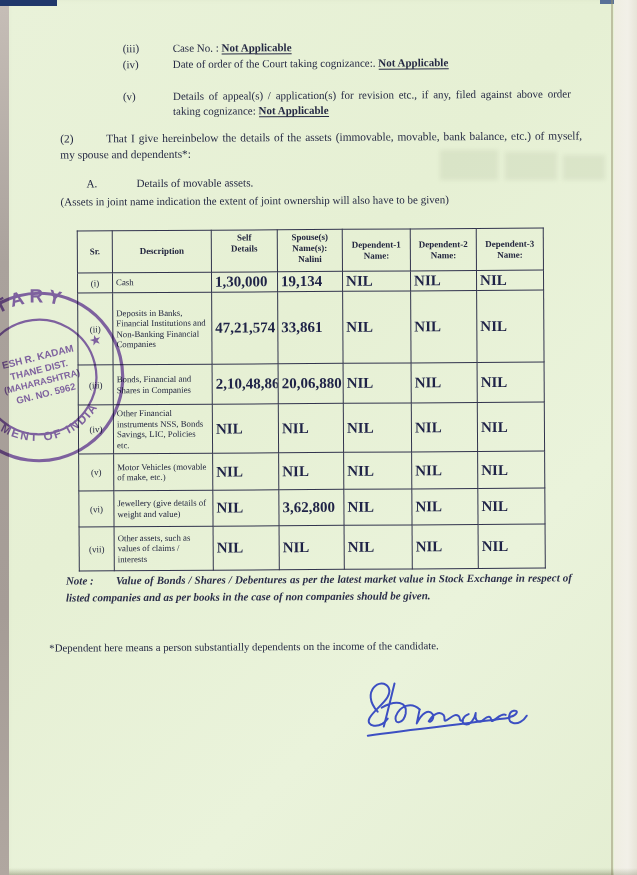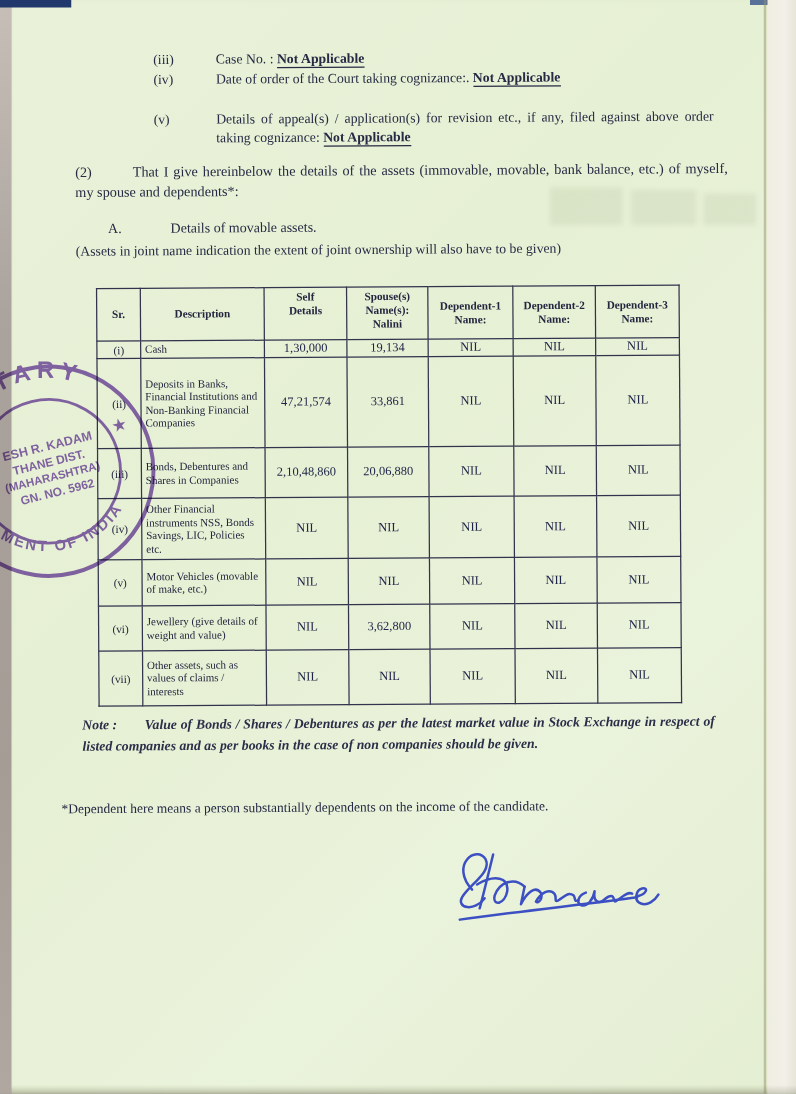--- a/index.html
+++ b/index.html
@@ -43,21 +43,21 @@
     font-size:9px;color:#23263f;
   }
   table.assets th, table.assets td{border:1.4px solid #32344e;padding:1px 3px;overflow:hidden;}
   table.assets th{font-weight:bold;font-size:9px;vertical-align:middle;text-align:center;line-height:11px;}
   tr.hrow{height:42px;}
   th.twopart .flexcol{display:flex;flex-direction:column;justify-content:flex-start;height:38px;}
   tr.r0{height:12px;} tr.r1{height:72px;} tr.r2{height:40px;} tr.r3{height:49px;}
   tr.r4{height:37px;} tr.r5{height:36px;} tr.r6{height:44px;}
   td.sr{text-align:center;vertical-align:middle;font-size:9px;}
   td.desc{text-align:left;vertical-align:middle;font-size:8.8px;line-height:10.5px;}
-  td.val{text-align:center;vertical-align:middle;font-weight:normal;font-size:10px;color:#1f2347;}
+  td.val{text-align:left;vertical-align:middle;font-weight:bold;font-size:15px;color:#1f2347;}
 
   .noteblk{position:absolute;left:65px;top:571px;width:506px;font-size:11px;line-height:17px;
     font-style:italic;font-weight:bold;text-align:justify;color:#2b2e49;}
   .noteblk .nlbl{display:inline-block;width:50px;}
   .footnote{position:absolute;left:48px;top:640px;font-size:10.8px;white-space:nowrap;}
 
   .sig{position:absolute;left:330px;top:672px;width:210px;height:78px;}
   .stamp{position:absolute;left:-52px;top:286px;width:182px;height:182px;opacity:.8;mix-blend-mode:multiply;}
   .stamp text{font-family:"Liberation Sans",sans-serif;font-weight:bold;}
 
@@ -150,21 +150,21 @@
         <td class="sr">(ii)</td>
         <td class="desc">Deposits in Banks, Financial Institutions and Non-Banking Financial Companies</td>
         <td class="val">47,21,574</td>
         <td class="val">33,861</td>
         <td class="val">NIL</td>
         <td class="val">NIL</td>
         <td class="val">NIL</td>
       </tr>
       <tr class="r2">
         <td class="sr">(iii)</td>
-        <td class="desc">Bonds, Debentures and Shares in Companies</td>
+        <td class="desc">Bonds, Financial and Shares in Companies</td>
         <td class="val">2,10,48,860</td>
         <td class="val">20,06,880</td>
         <td class="val">NIL</td>
         <td class="val">NIL</td>
         <td class="val">NIL</td>
       </tr>
       <tr class="r3">
         <td class="sr">(iv)</td>
         <td class="desc">Other Financial instruments NSS, Bonds Savings, LIC, Policies etc.</td>
         <td class="val">NIL</td>

